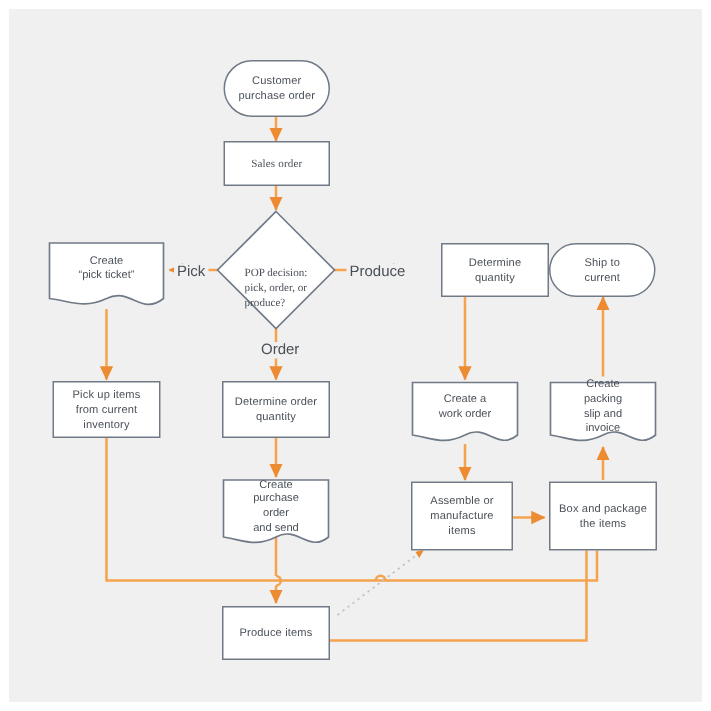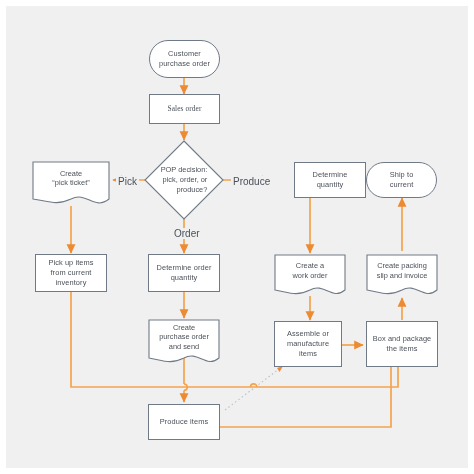--- a/index.html
+++ b/index.html
@@ -28,31 +28,31 @@
     background:#ffffff;
     border:1.1px solid #707a87;
   }
   .terminator{
     background:#ffffff;
     border:1.1px solid #707a87;
     border-radius:999px;
   }
   .diamond-wrap{position:absolute;}
   .diamond-wrap .label{
-    position:absolute;left:0;top:0;width:100%;height:100%;
+    position:absolute;left:0;top:12px;width:100%;height:100%;
     display:flex;align-items:center;justify-content:center;
-    text-align:right;color:#4a5058;font-size:7.4px;line-height:1.32;
+    text-align:left;color:#4a5058;font-size:7.4px;line-height:1.32;font-family:Liberation Serif, serif;
   }
   .doc{position:absolute;}
   .doc .label{
     position:absolute;left:0;top:0;width:100%;
     height:76%;
     display:flex;align-items:center;justify-content:center;
     text-align:center;color:#4a5058;font-size:7.4px;line-height:1.32;
-    padding:0 3px;box-sizing:border-box;
+    padding:0 17px;box-sizing:border-box;
   }
   .edge-label{
     position:absolute;
     color:#4a5058;
     font-size:10px;
     background:#f0f0f0;
     padding:0 2px;
     white-space:nowrap;
   }
 </style>

